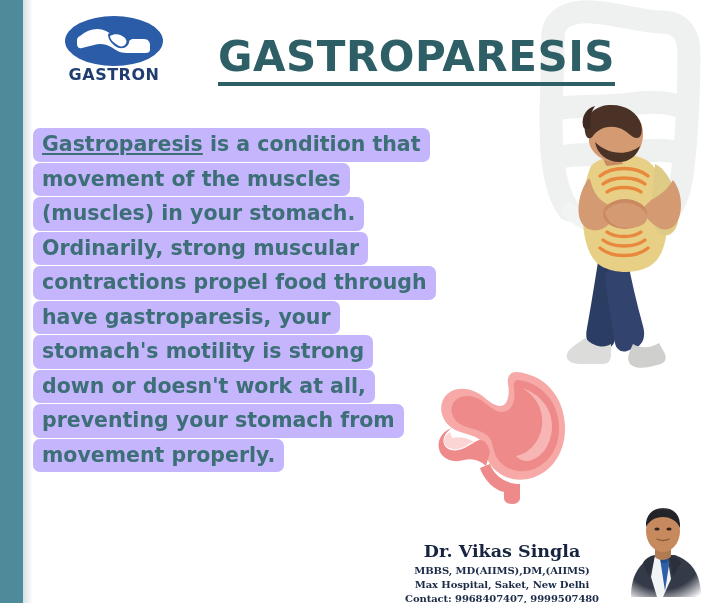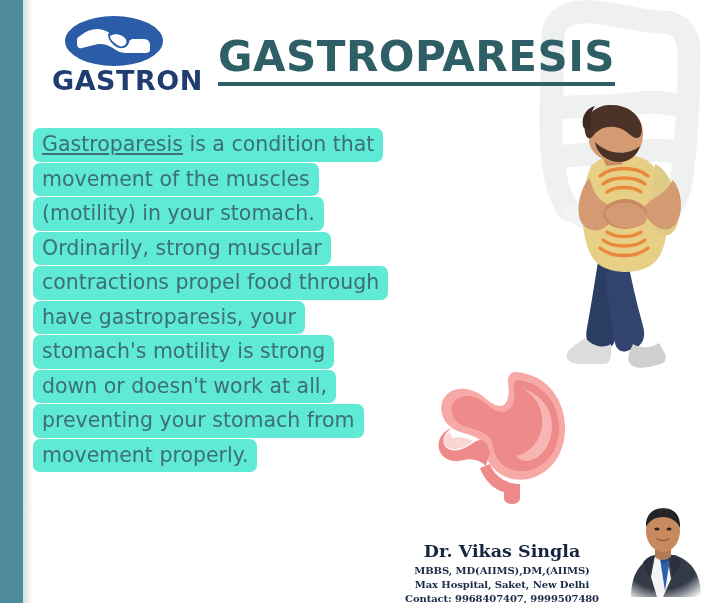--- a/index.html
+++ b/index.html
@@ -54,21 +54,21 @@
     z-index: 5;
     text-align: center;
   }
   .logo-mark {
     width: 100px; height: 54px;
     margin: 0 auto;
     display: block;
   }
   .logo-word {
     font-family: "DejaVu Sans", sans-serif;
-    font-size: 27px;
+    font-size: 16px;
     font-weight: bold;
     letter-spacing: 0.5px;
     color: #1f3d70;
     margin-top: -3px;
   }
 
   
   .title {
     position: absolute;
     left: 218px; top: 36px;
@@ -87,26 +87,26 @@
   .text-panel {
     position: absolute;
     left: 33px; top: 128px;
     width: 404px;
     z-index: 4;
   }
   .text-line {
     display: block;
     width: fit-content;
     max-width: 404px;
-    background: #5eead4;
+    background: #c4b5fd;
     border-radius: 7px;
     color: #3d6f77;
     font-family: "DejaVu Sans", sans-serif;
     font-size: 20.5px;
-    font-weight: normal;
+    font-weight: bold;
     line-height: 1.0;
     padding: 6px 9px 7px 9px;
     margin-bottom: 1px;
     white-space: pre;
   }
   .text-line u { text-decoration: underline; text-underline-offset: 2px; }
 
   
   .stomach-art {
     position: absolute;
@@ -192,21 +192,21 @@
                C49,28 46,25 46,22 Z" fill="#ffffff"></path>
     </svg>
     <div class="logo-word">GASTRON</div>
   </div>
 
   <div class="title">GASTROPARESIS</div>
 
   <div class="text-panel">
     <span class="text-line"><u>Gastroparesis</u> is a condition that</span>
     <span class="text-line">movement of the muscles</span>
-    <span class="text-line">(motility) in your stomach.</span>
+    <span class="text-line">(muscles) in your stomach.</span>
     <span class="text-line">Ordinarily, strong muscular</span>
     <span class="text-line">contractions propel food through</span>
     <span class="text-line">have gastroparesis, your</span>
     <span class="text-line">stomach's motility is strong</span>
     <span class="text-line">down or doesn't work at all,</span>
     <span class="text-line">preventing your stomach from</span>
     <span class="text-line">movement properly.</span>
   </div>
 
   <svg class="stomach-art" viewBox="0 0 160 140">

